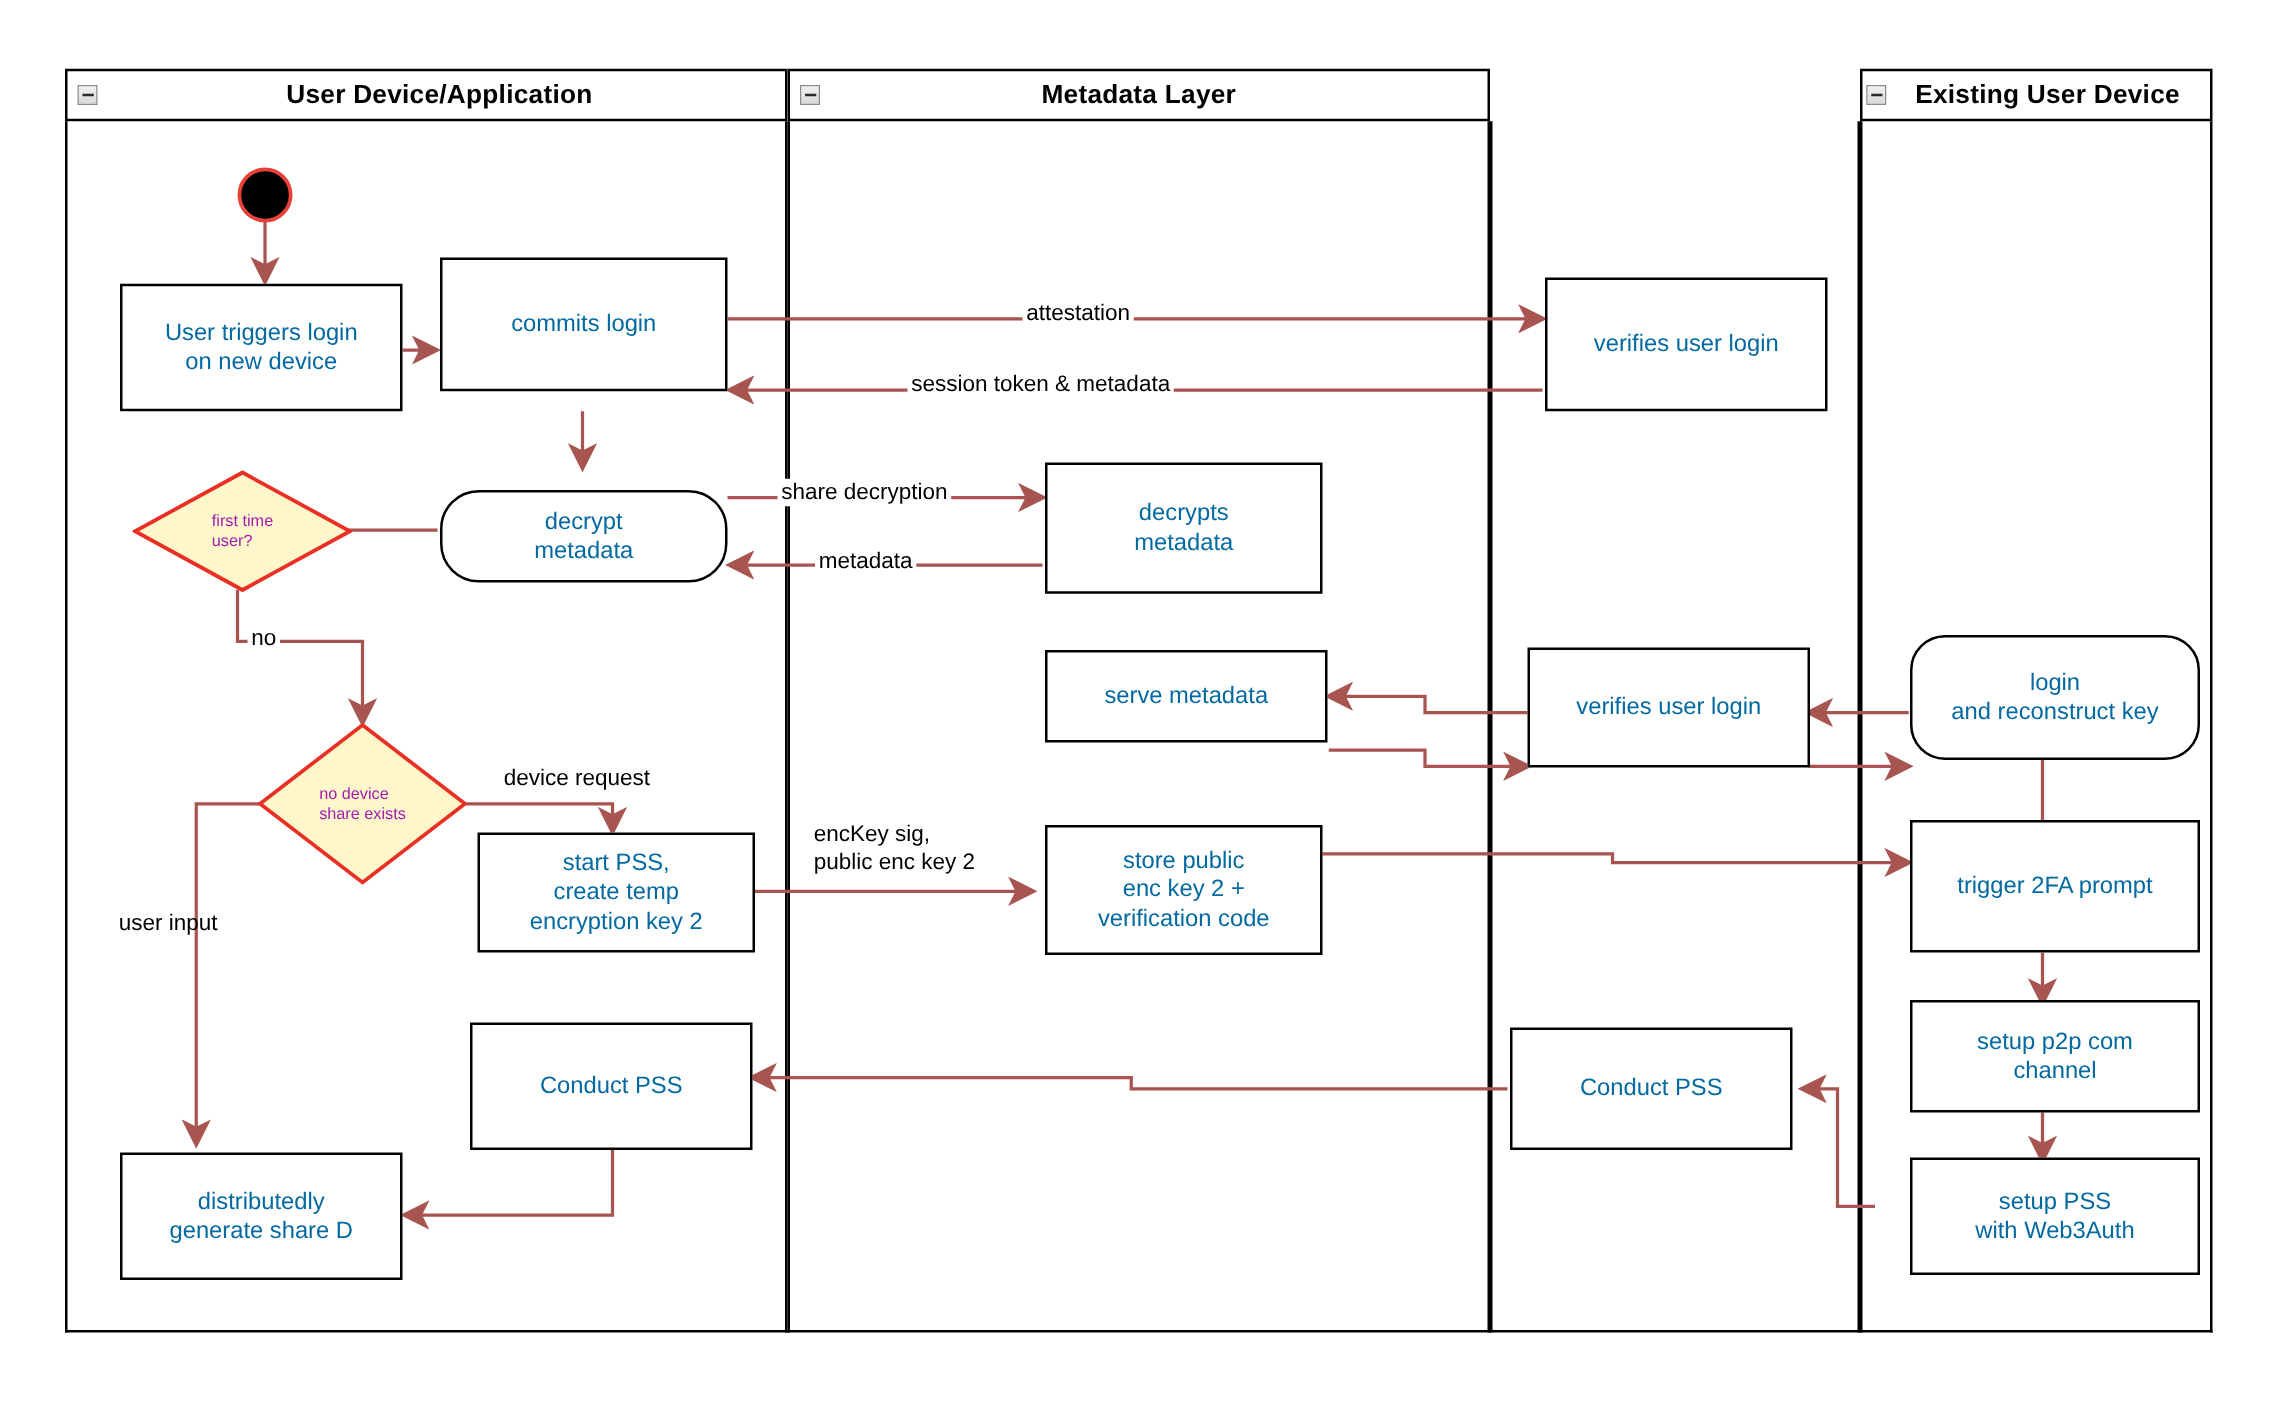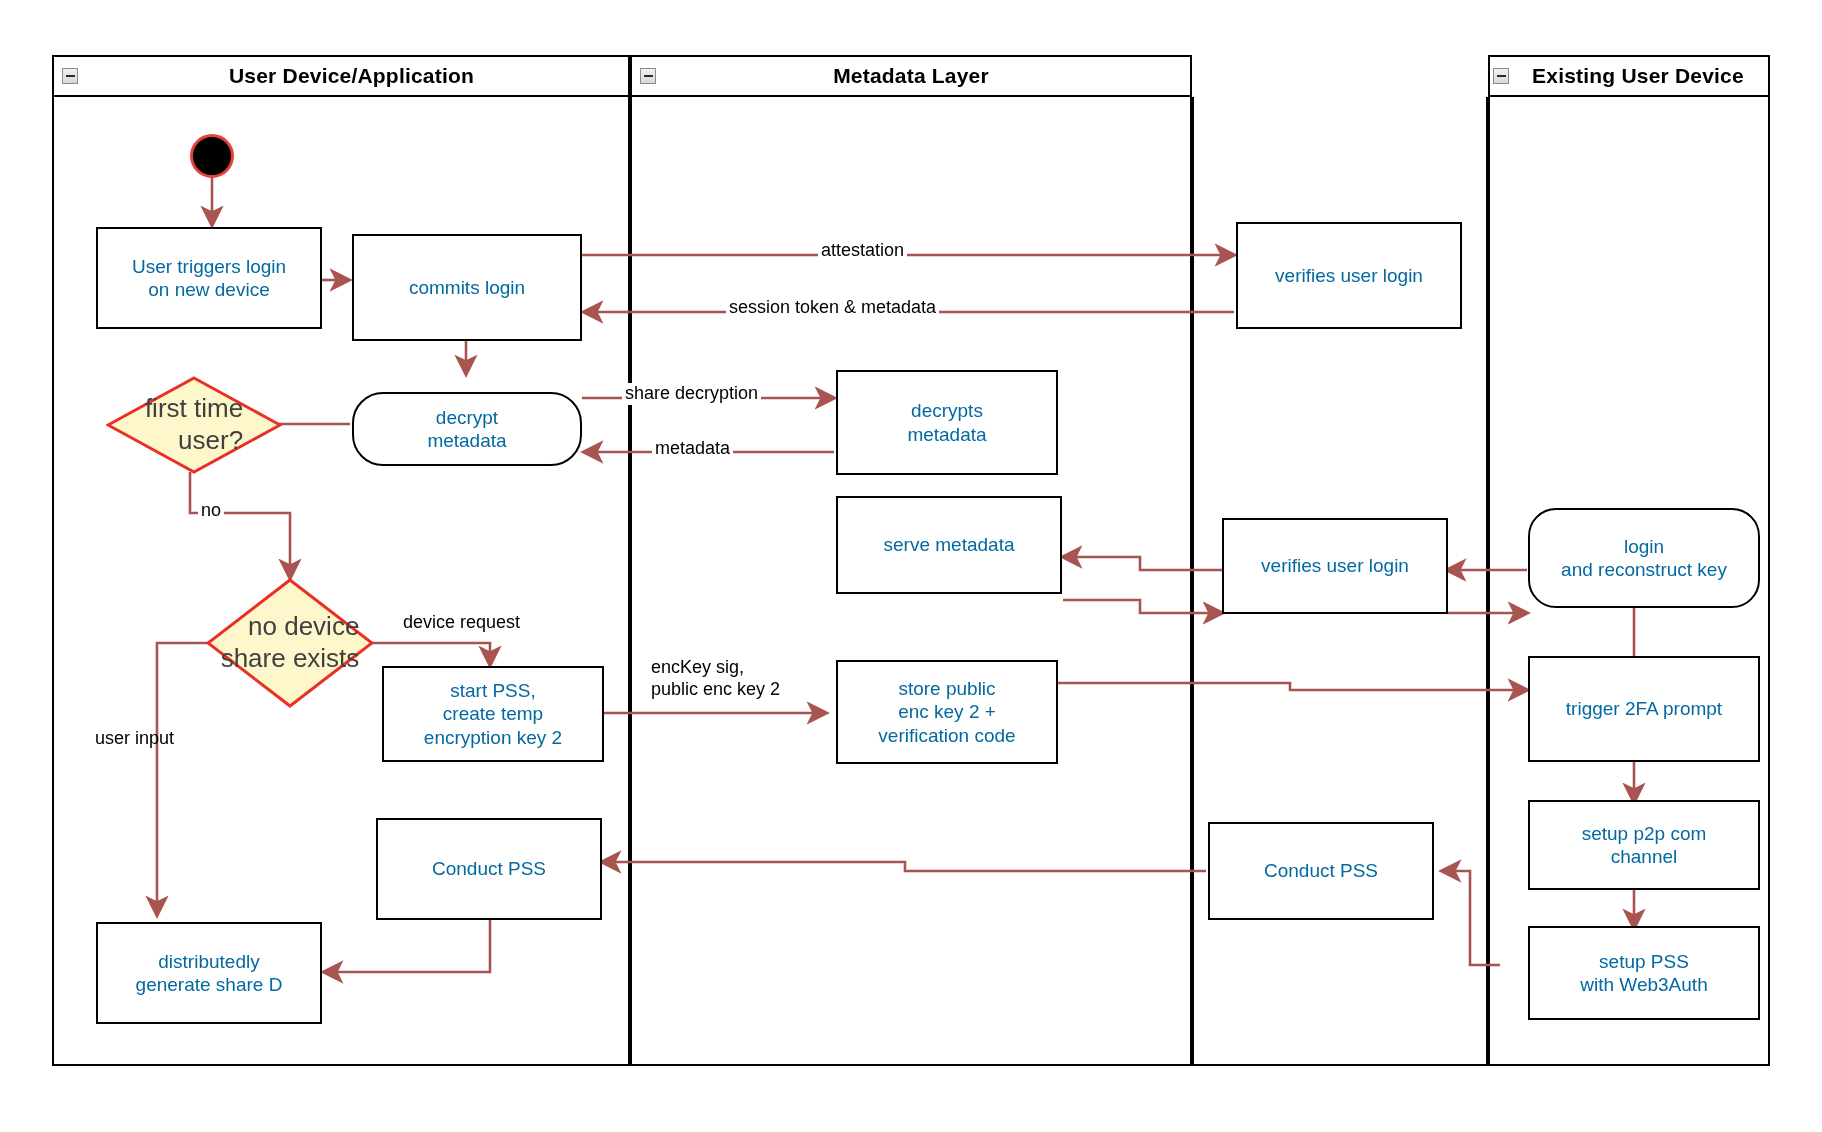--- a/index.html
+++ b/index.html
@@ -83,24 +83,24 @@
   .decision {
     position: absolute;
   }
   .decision svg { display: block; }
   .decision .dtext {
     position: absolute;
     left: 0; top: 0; right: 0; bottom: 0;
     display: flex;
     align-items: center;
     justify-content: center;
-    text-align: right;
-    font-size: 26px;
+    text-align: left;
+    font-size: 13px;
     line-height: 1.22;
-    color: #404040;
+    color: #a21caf;
     white-space: pre-line;
   }
   
   #edges {
     position: absolute;
     left: 0; top: 0;
     width: 1822px;
     height: 1132px;
     pointer-events: none;
   }
@@ -198,39 +198,39 @@
 
       <path d="M490,920 L490,972 L324,972" marker-end="url(#ah)"></path>
     </g>
   </svg>
 
   <div class="start-node" style="left:190px; top:134px; width:44px; height:44px;"></div>
 
   <div class="node" style="left:96px; top:227px; width:226px; height:102px;">User triggers login
 on new device</div>
 
-  <div class="node" style="left:352px; top:234px; width:230px; height:107px;">commits login</div>
+  <div class="node" style="left:352px; top:206px; width:230px; height:107px;">commits login</div>
 
   <div class="node" style="left:1236px; top:222px; width:226px; height:107px;">verifies user login</div>
 
   <div class="node" style="left:352px; top:392px; width:230px; height:74px;border-radius:31px;">decrypt
 metadata</div>
 
   <div class="node" style="left:836px; top:370px; width:222px; height:105px;">decrypts
 metadata</div>
 
   <div class="decision" style="left:106px; top:376px; width:176px; height:98px;">
     <svg width="176" height="98" viewBox="0 0 176 98" xmlns="http://www.w3.org/2000/svg">
       <polygon points="88,2 174,49 88,96 2,49" fill="#fff7cc" stroke="#ea2f24" stroke-width="3"></polygon>
     </svg>
     <div class="dtext">first time
 user?</div>
   </div>
 
-  <div class="node" style="left:836px; top:496px; width:226px; height:98px;">serve metadata</div>
+  <div class="node" style="left:836px; top:520px; width:226px; height:74px;">serve metadata</div>
 
   <div class="node" style="left:1222px; top:518px; width:226px; height:96px;">verifies user login</div>
 
   <div class="node" style="left:1528px; top:508px; width:232px; height:100px;border-radius:28px;">login
 and reconstruct key</div>
 
   <div class="decision" style="left:206px; top:578px; width:168px; height:130px;">
     <svg width="168" height="130" viewBox="0 0 168 130" xmlns="http://www.w3.org/2000/svg">
       <polygon points="84,2 166,65 84,128 2,65" fill="#fff7cc" stroke="#ea2f24" stroke-width="3"></polygon>
     </svg>

